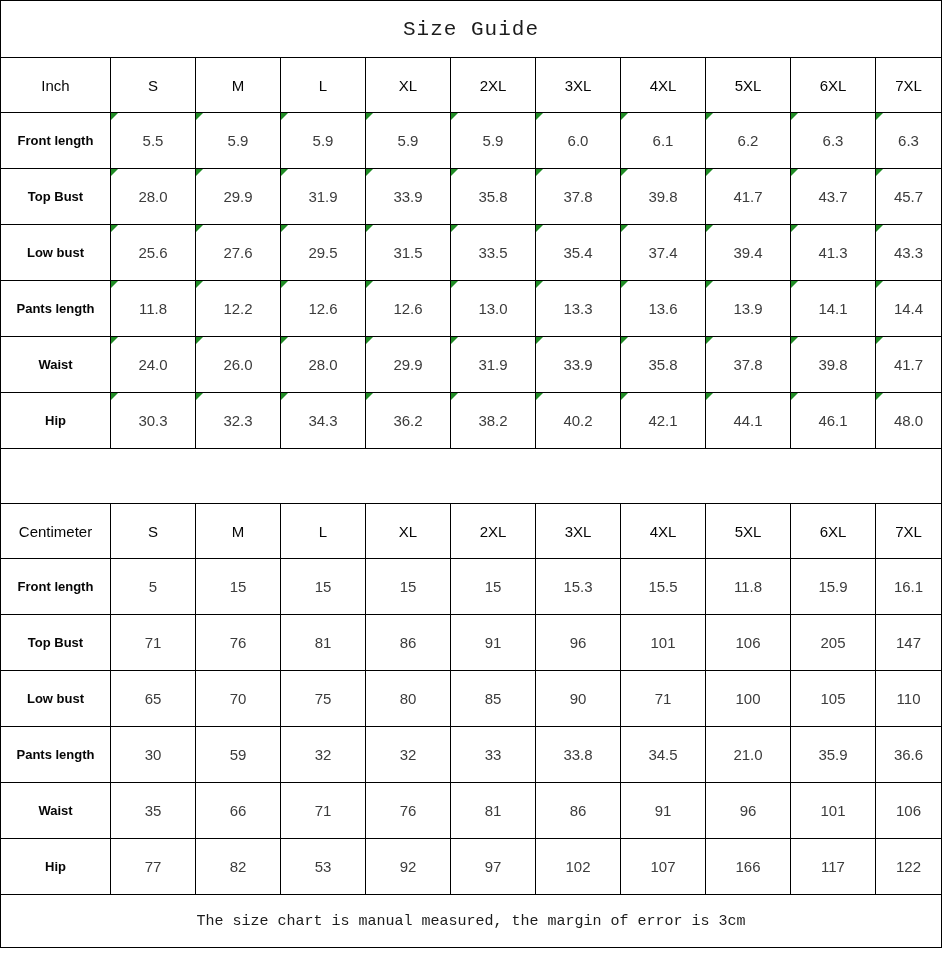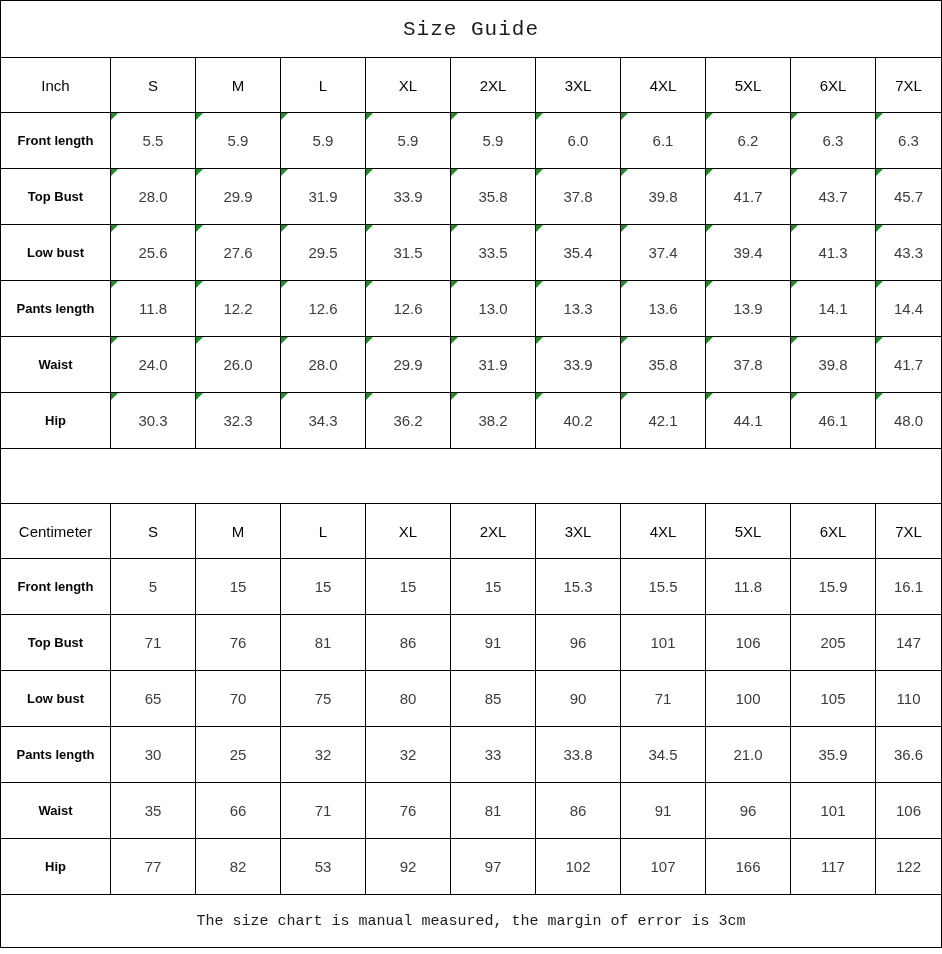--- a/index.html
+++ b/index.html
@@ -227,21 +227,21 @@
           <td class="value-cell">85</td>
           <td class="value-cell">90</td>
           <td class="value-cell">71</td>
           <td class="value-cell">100</td>
           <td class="value-cell">105</td>
           <td class="value-cell">110</td>
         </tr>
         <tr class="data-row">
           <th class="row-label">Pants length</th>
           <td class="value-cell">30</td>
-          <td class="value-cell">25</td>
+          <td class="value-cell">59</td>
           <td class="value-cell">32</td>
           <td class="value-cell">32</td>
           <td class="value-cell">33</td>
           <td class="value-cell">33.8</td>
           <td class="value-cell">34.5</td>
           <td class="value-cell">21.0</td>
           <td class="value-cell">35.9</td>
           <td class="value-cell">36.6</td>
         </tr>
         <tr class="data-row">

